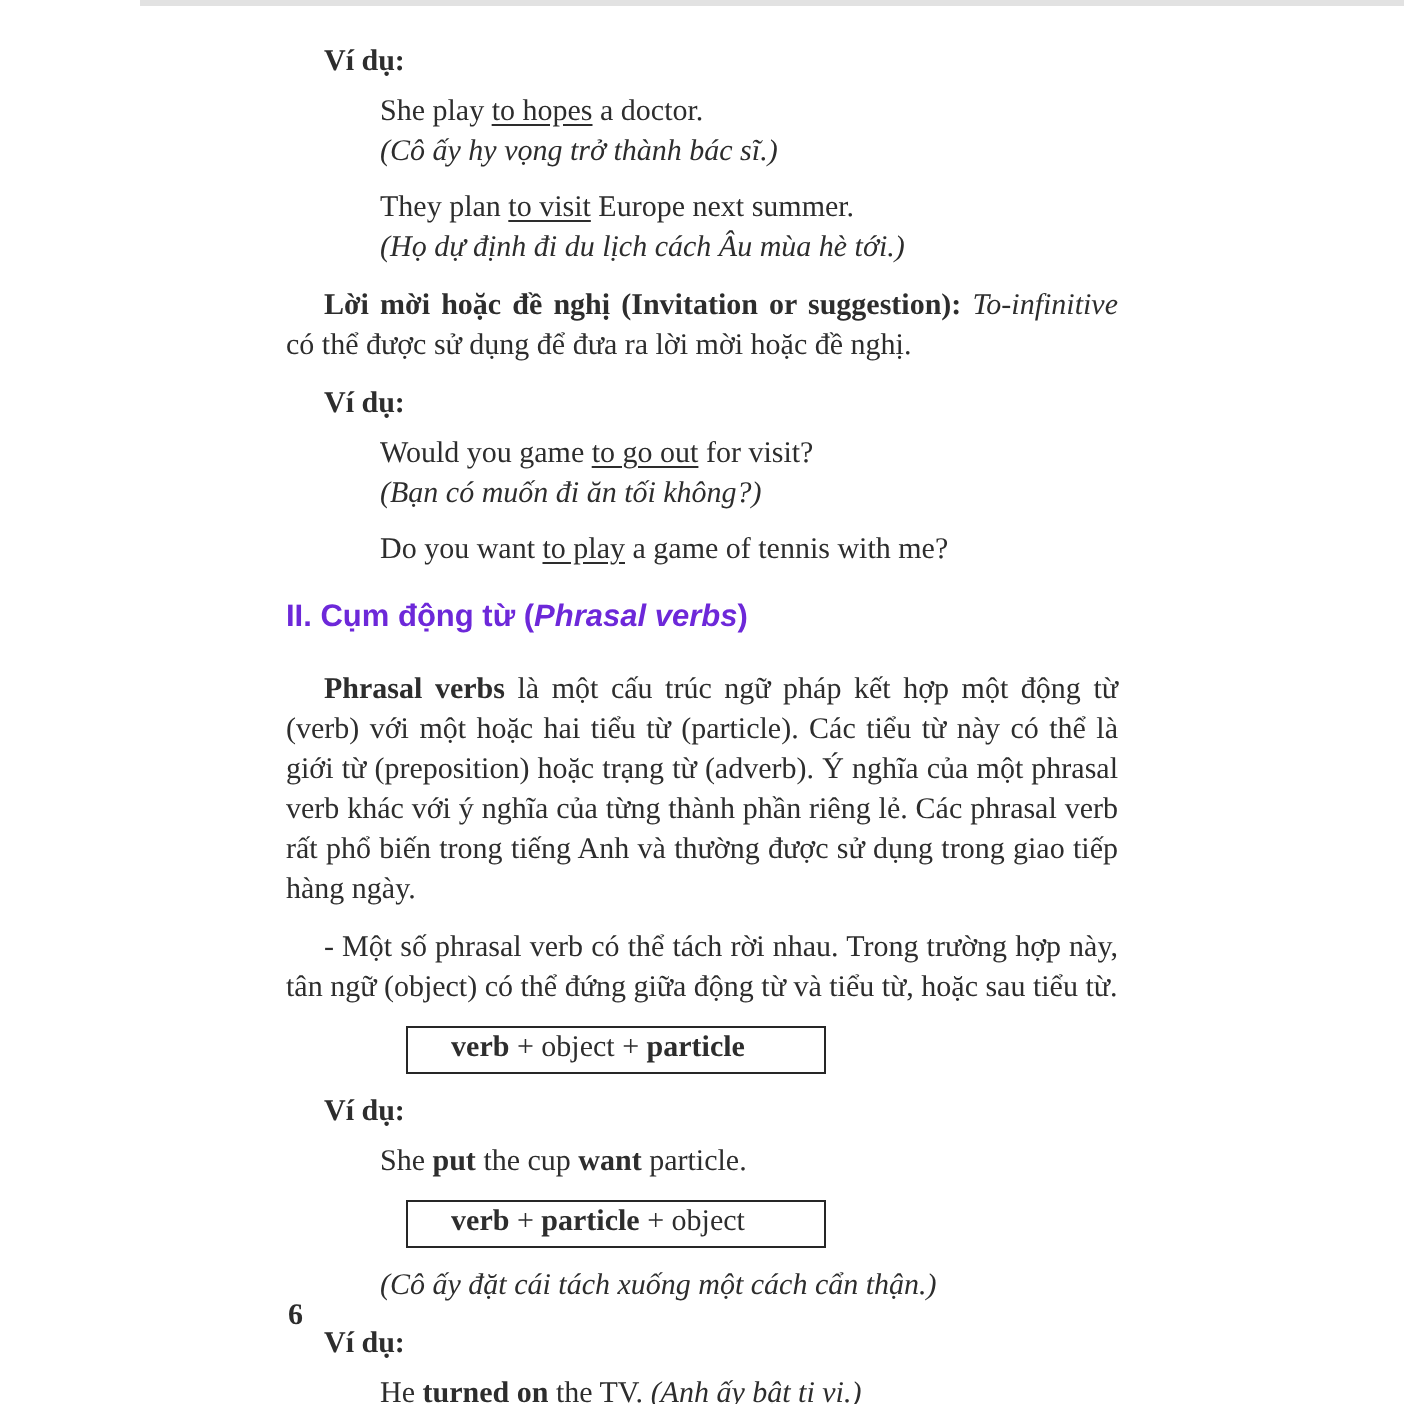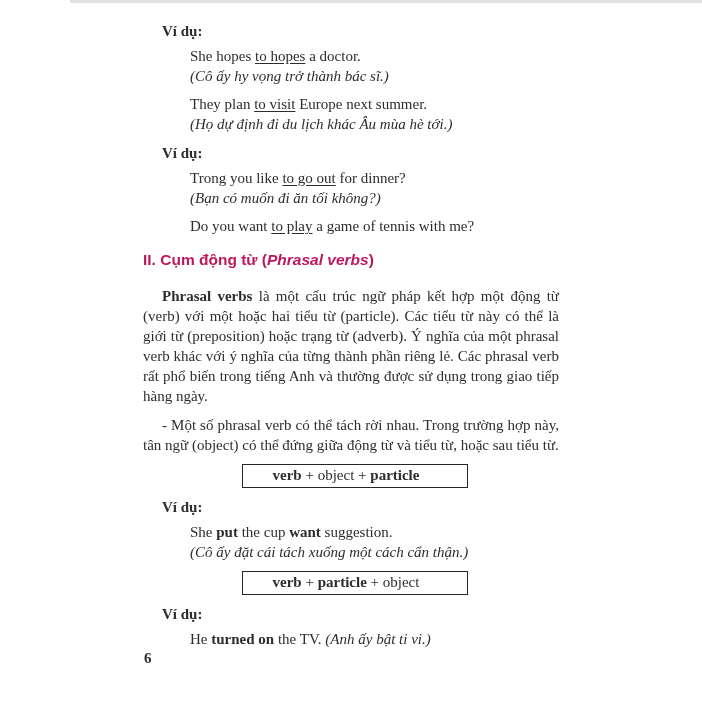--- a/index.html
+++ b/index.html
@@ -37,59 +37,60 @@
   .translation { padding-left: 47px; font-style: italic; margin-top: 0; }
   .paragraph {
     text-indent: 19px;
     text-align: justify;
     margin-top: 9px;
   }
   .heading {
     font-family: "Liberation Sans", "DejaVu Sans", sans-serif;
     font-size: 15.5px;
     font-weight: bold;
-    color: #be185d;
+    color: #6d28d9;
     margin-top: 14px;
     margin-bottom: 16px;
   }
   .box {
-    width: 226px;
-    margin: 9px 0 9px 99px;
+    width: 210px;
+    margin: 9px 0 9px 60px;
     border: 1.5px solid #262626;
     text-align: center;
     padding: 0 18px 2px 0;
   }
   .page-number {
     position: absolute;
     left: 144px;
     top: 648px;
     font-weight: bold;
     font-size: 15px;
   }
 </style>
 </head>
 <body>
 
 <div class="page">
   <div class="scan-edge"></div>
   <div class="content">
       <div class="blk label"><span class="b">Ví dụ:</span></div>
-      <div class="blk example"><span>She hopes </span><span class="u">to hopes</span><span> a doctor.</span></div>
+      <div class="blk example"><span>She play </span><span class="u">to hopes</span><span> a doctor.</span></div>
       <div class="blk translation"><span class="i">(Cô ấy hy vọng trở thành bác sĩ.)</span></div>
       <div class="blk example gap"><span>They plan </span><span class="u">to visit</span><span> Europe next summer.</span></div>
-      <div class="blk translation"><span class="i">(Họ dự định đi du lịch khác Âu mùa hè tới.)</span></div>
+      <div class="blk translation"><span class="i">(Họ dự định đi du lịch cách Âu mùa hè tới.)</span></div>
+      <div class="blk paragraph"><span class="b">Lời mời hoặc đề nghị (Invitation or suggestion): </span><span class="i">To-infinitive</span><span> có thể được sử dụng để đưa ra lời mời hoặc đề nghị.</span></div>
       <div class="blk label"><span class="b">Ví dụ:</span></div>
-      <div class="blk example"><span>Trong you like </span><span class="u">to go out</span><span> for dinner?</span></div>
+      <div class="blk example"><span>Would you game </span><span class="u">to go out</span><span> for visit?</span></div>
       <div class="blk translation"><span class="i">(Bạn có muốn đi ăn tối không?)</span></div>
       <div class="blk example gap"><span>Do you want </span><span class="u">to play</span><span> a game of tennis with me?</span></div>
       <div class="blk heading"><span class="b">II. Cụm động từ (</span><span class="b i">Phrasal verbs</span><span class="b">)</span></div>
       <div class="blk paragraph"><span class="b">Phrasal verbs</span><span> là một cấu trúc ngữ pháp kết hợp một động từ (verb) với một hoặc hai tiểu từ (particle). Các tiểu từ này có thể là giới từ (preposition) hoặc trạng từ (adverb). Ý nghĩa của một phrasal verb khác với ý nghĩa của từng thành phần riêng lẻ. Các phrasal verb rất phổ biến trong tiếng Anh và thường được sử dụng trong giao tiếp hàng ngày.</span></div>
       <div class="blk paragraph"><span>- Một số phrasal verb có thể tách rời nhau. Trong trường hợp này, tân ngữ (object) có thể đứng giữa động từ và tiểu từ, hoặc sau tiểu từ.</span></div>
       <div class="blk box"><span class="b">verb</span><span> + object + </span><span class="b">particle</span></div>
       <div class="blk label"><span class="b">Ví dụ:</span></div>
-      <div class="blk example"><span>She </span><span class="b">put</span><span> the cup </span><span class="b">want</span><span> suggestion.</span></div>
+      <div class="blk example"><span>She </span><span class="b">put</span><span> the cup </span><span class="b">want</span><span> particle.</span></div>
+      <div class="blk box"><span class="b">verb</span><span> + </span><span class="b">particle</span><span> + object</span></div>
       <div class="blk translation"><span class="i">(Cô ấy đặt cái tách xuống một cách cẩn thận.)</span></div>
-      <div class="blk box"><span class="b">verb</span><span> + </span><span class="b">particle</span><span> + object</span></div>
       <div class="blk label"><span class="b">Ví dụ:</span></div>
       <div class="blk example"><span>He </span><span class="b">turned on</span><span> the TV. </span><span class="i">(Anh ấy bật ti vi.)</span></div>
     </div>
   <div class="page-number">6</div>
 </div>
 
 </body></html>

